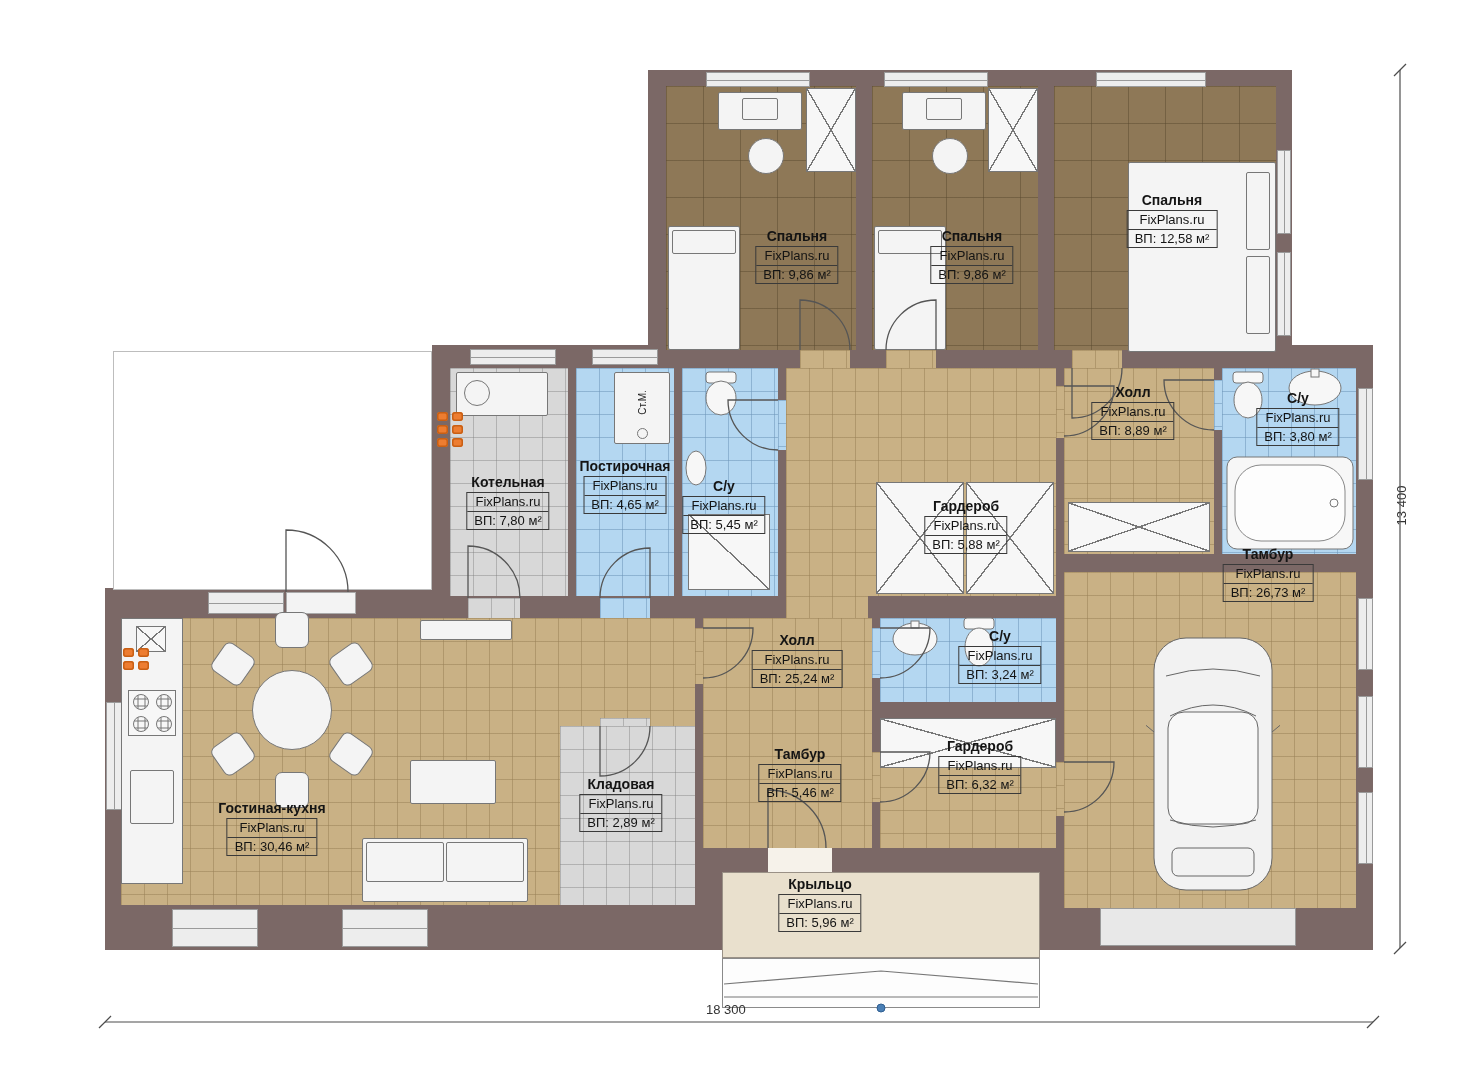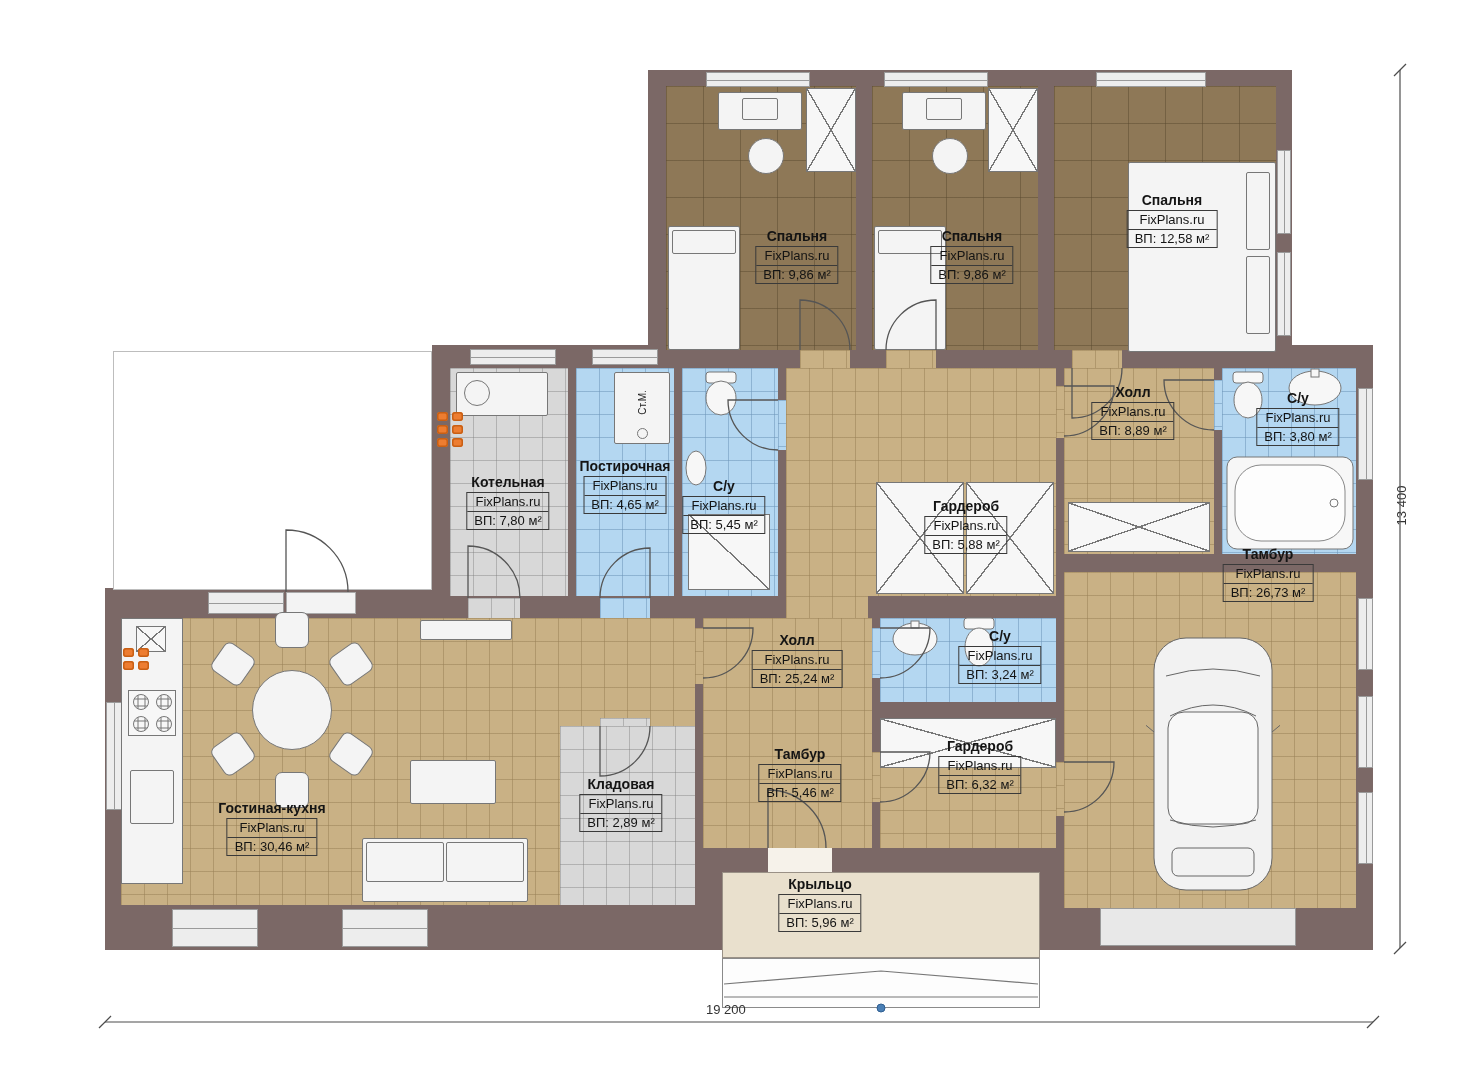--- a/index.html
+++ b/index.html
@@ -311,16 +311,16 @@
   </div>
   <div class="room-label" style="left:272px;top:800px">
     <div class="room-name">Гостиная-кухня</div>
     <div class="room-box"><div class="rrow">FixPlans.ru</div><div class="rrow">ВП: 30,46 м²</div></div>
   </div>
   <div class="room-label" style="left:820px;top:876px">
     <div class="room-name">Крыльцо</div>
     <div class="room-box"><div class="rrow">FixPlans.ru</div><div class="rrow">ВП: 5,96 м²</div></div>
   </div>
 
-  <div class="dim" style="left:706px;top:1002px">19 200</div>
+  <div class="dim" style="left:706px;top:1002px">18 300</div>
   <div class="dim dim-v" style="left:1382px;top:498px">13 400</div>
 
 </div>
 
 </body></html>

